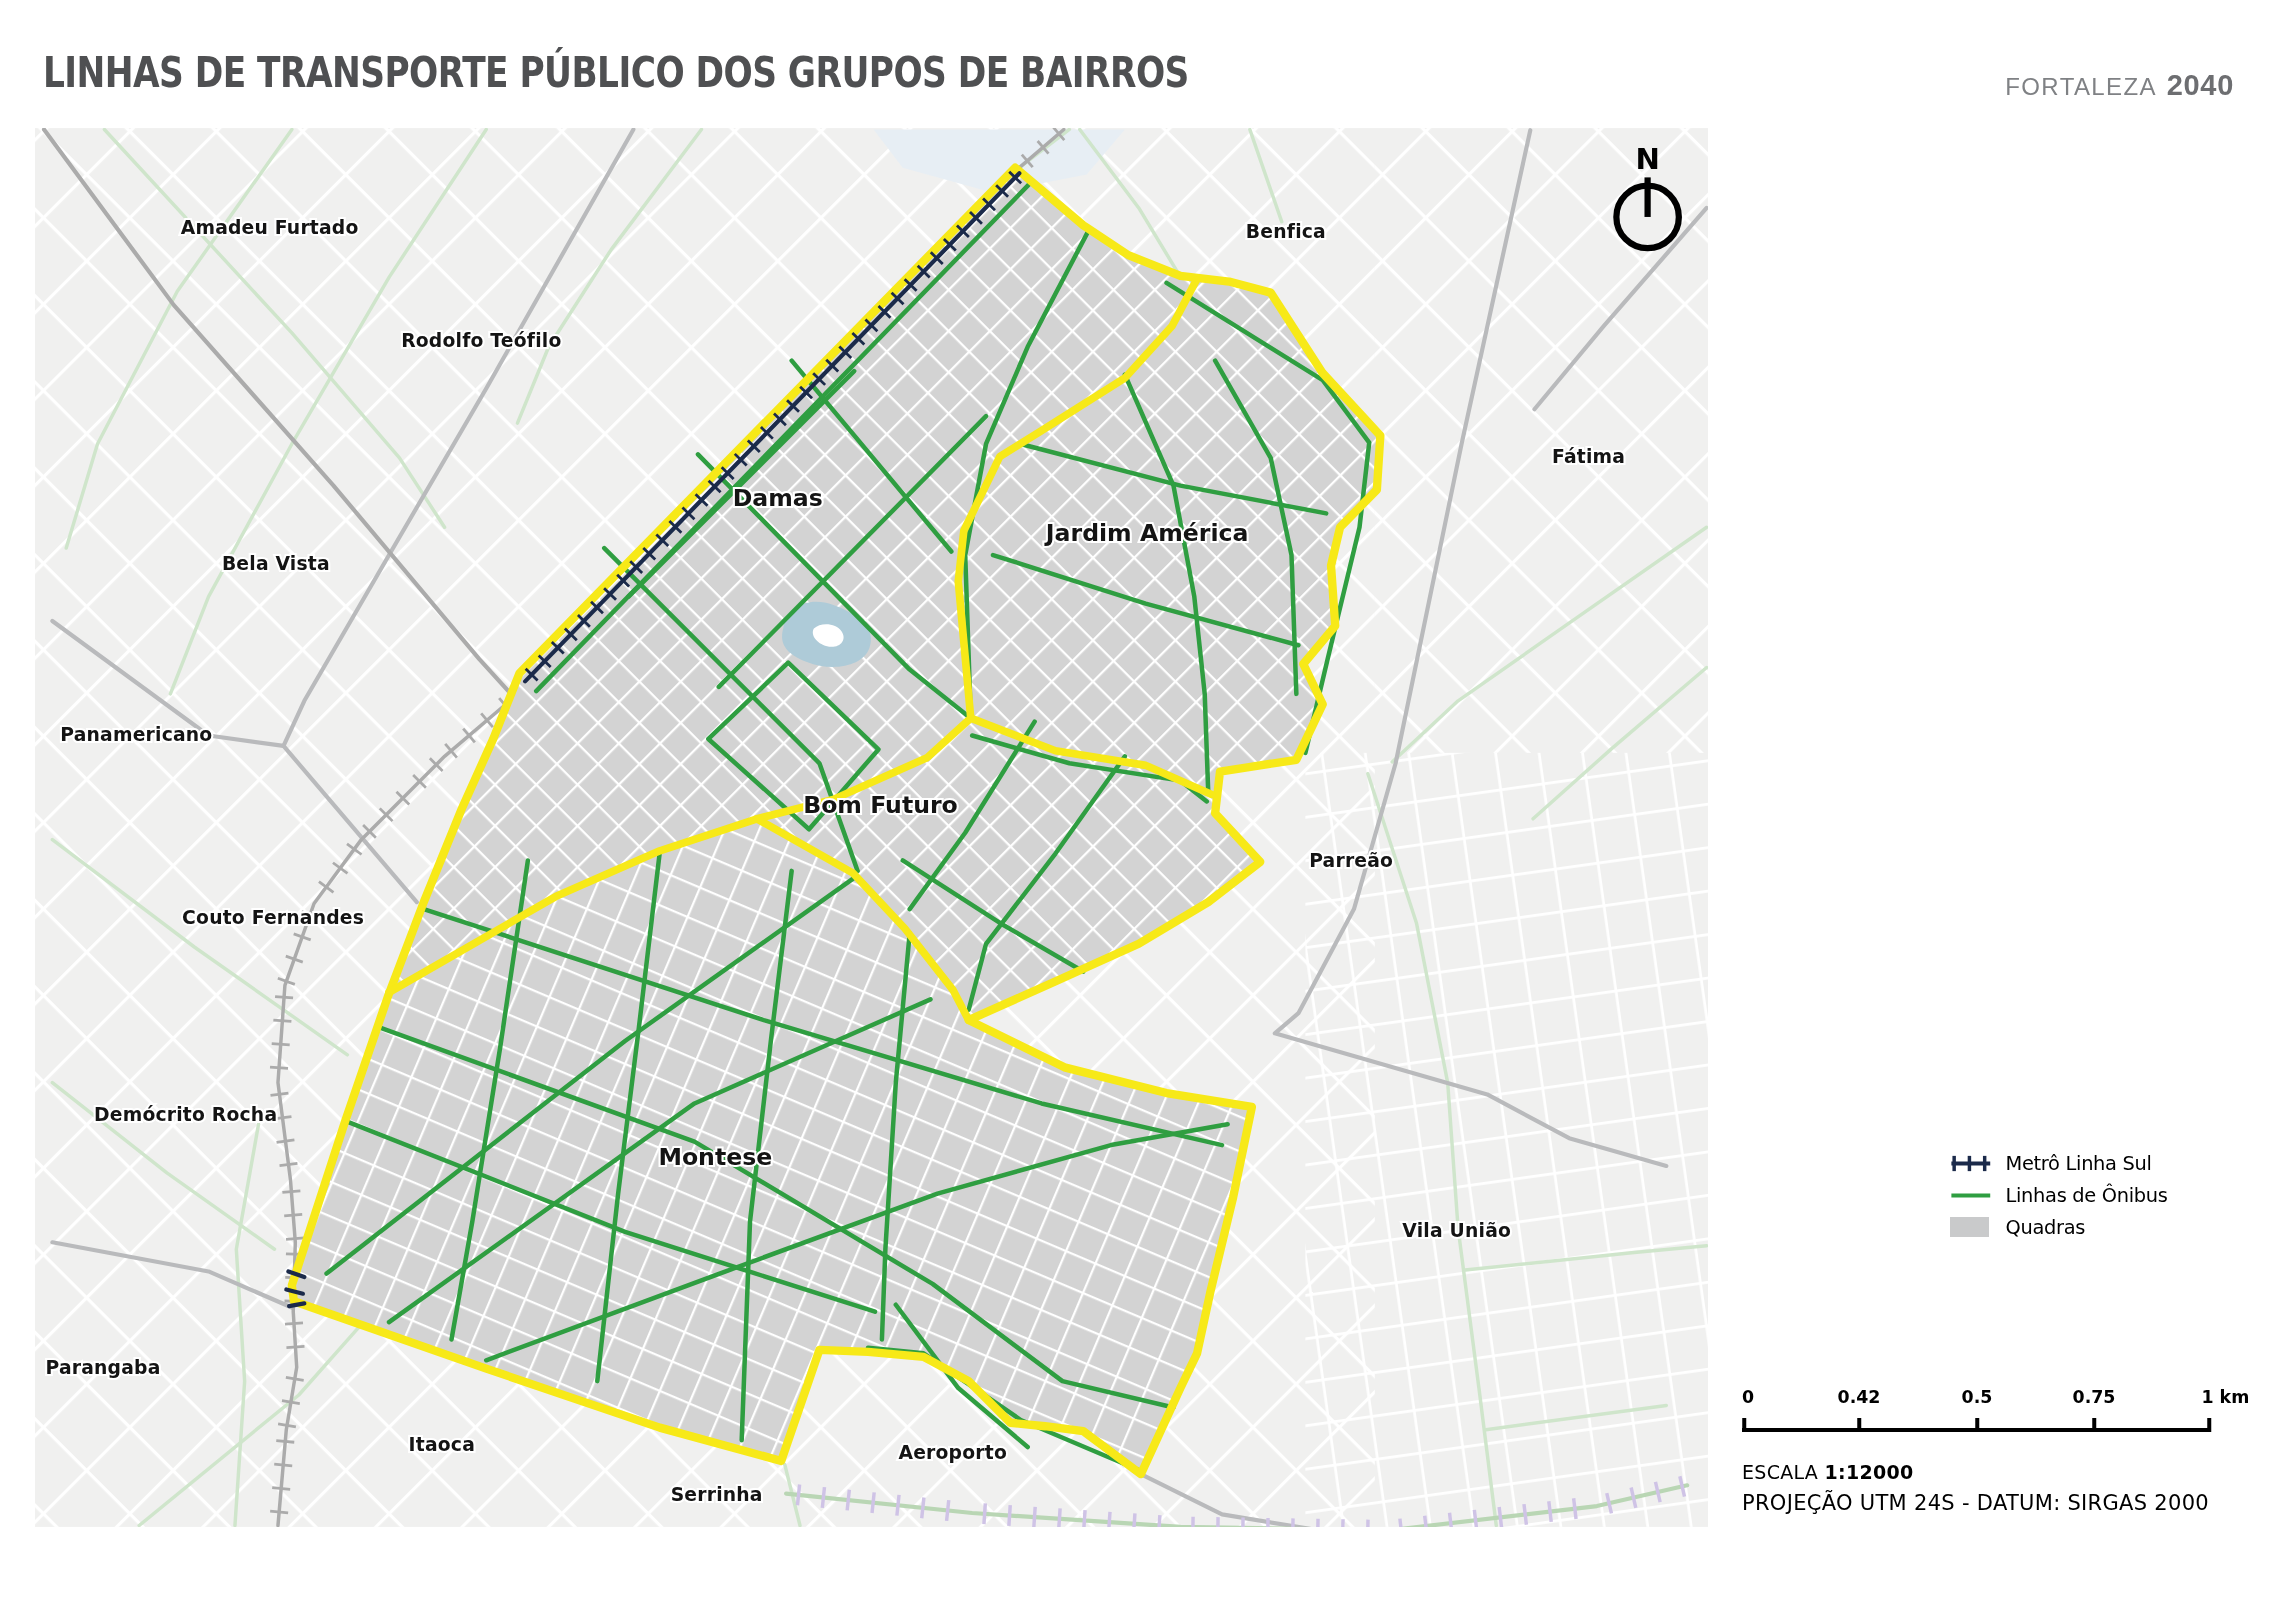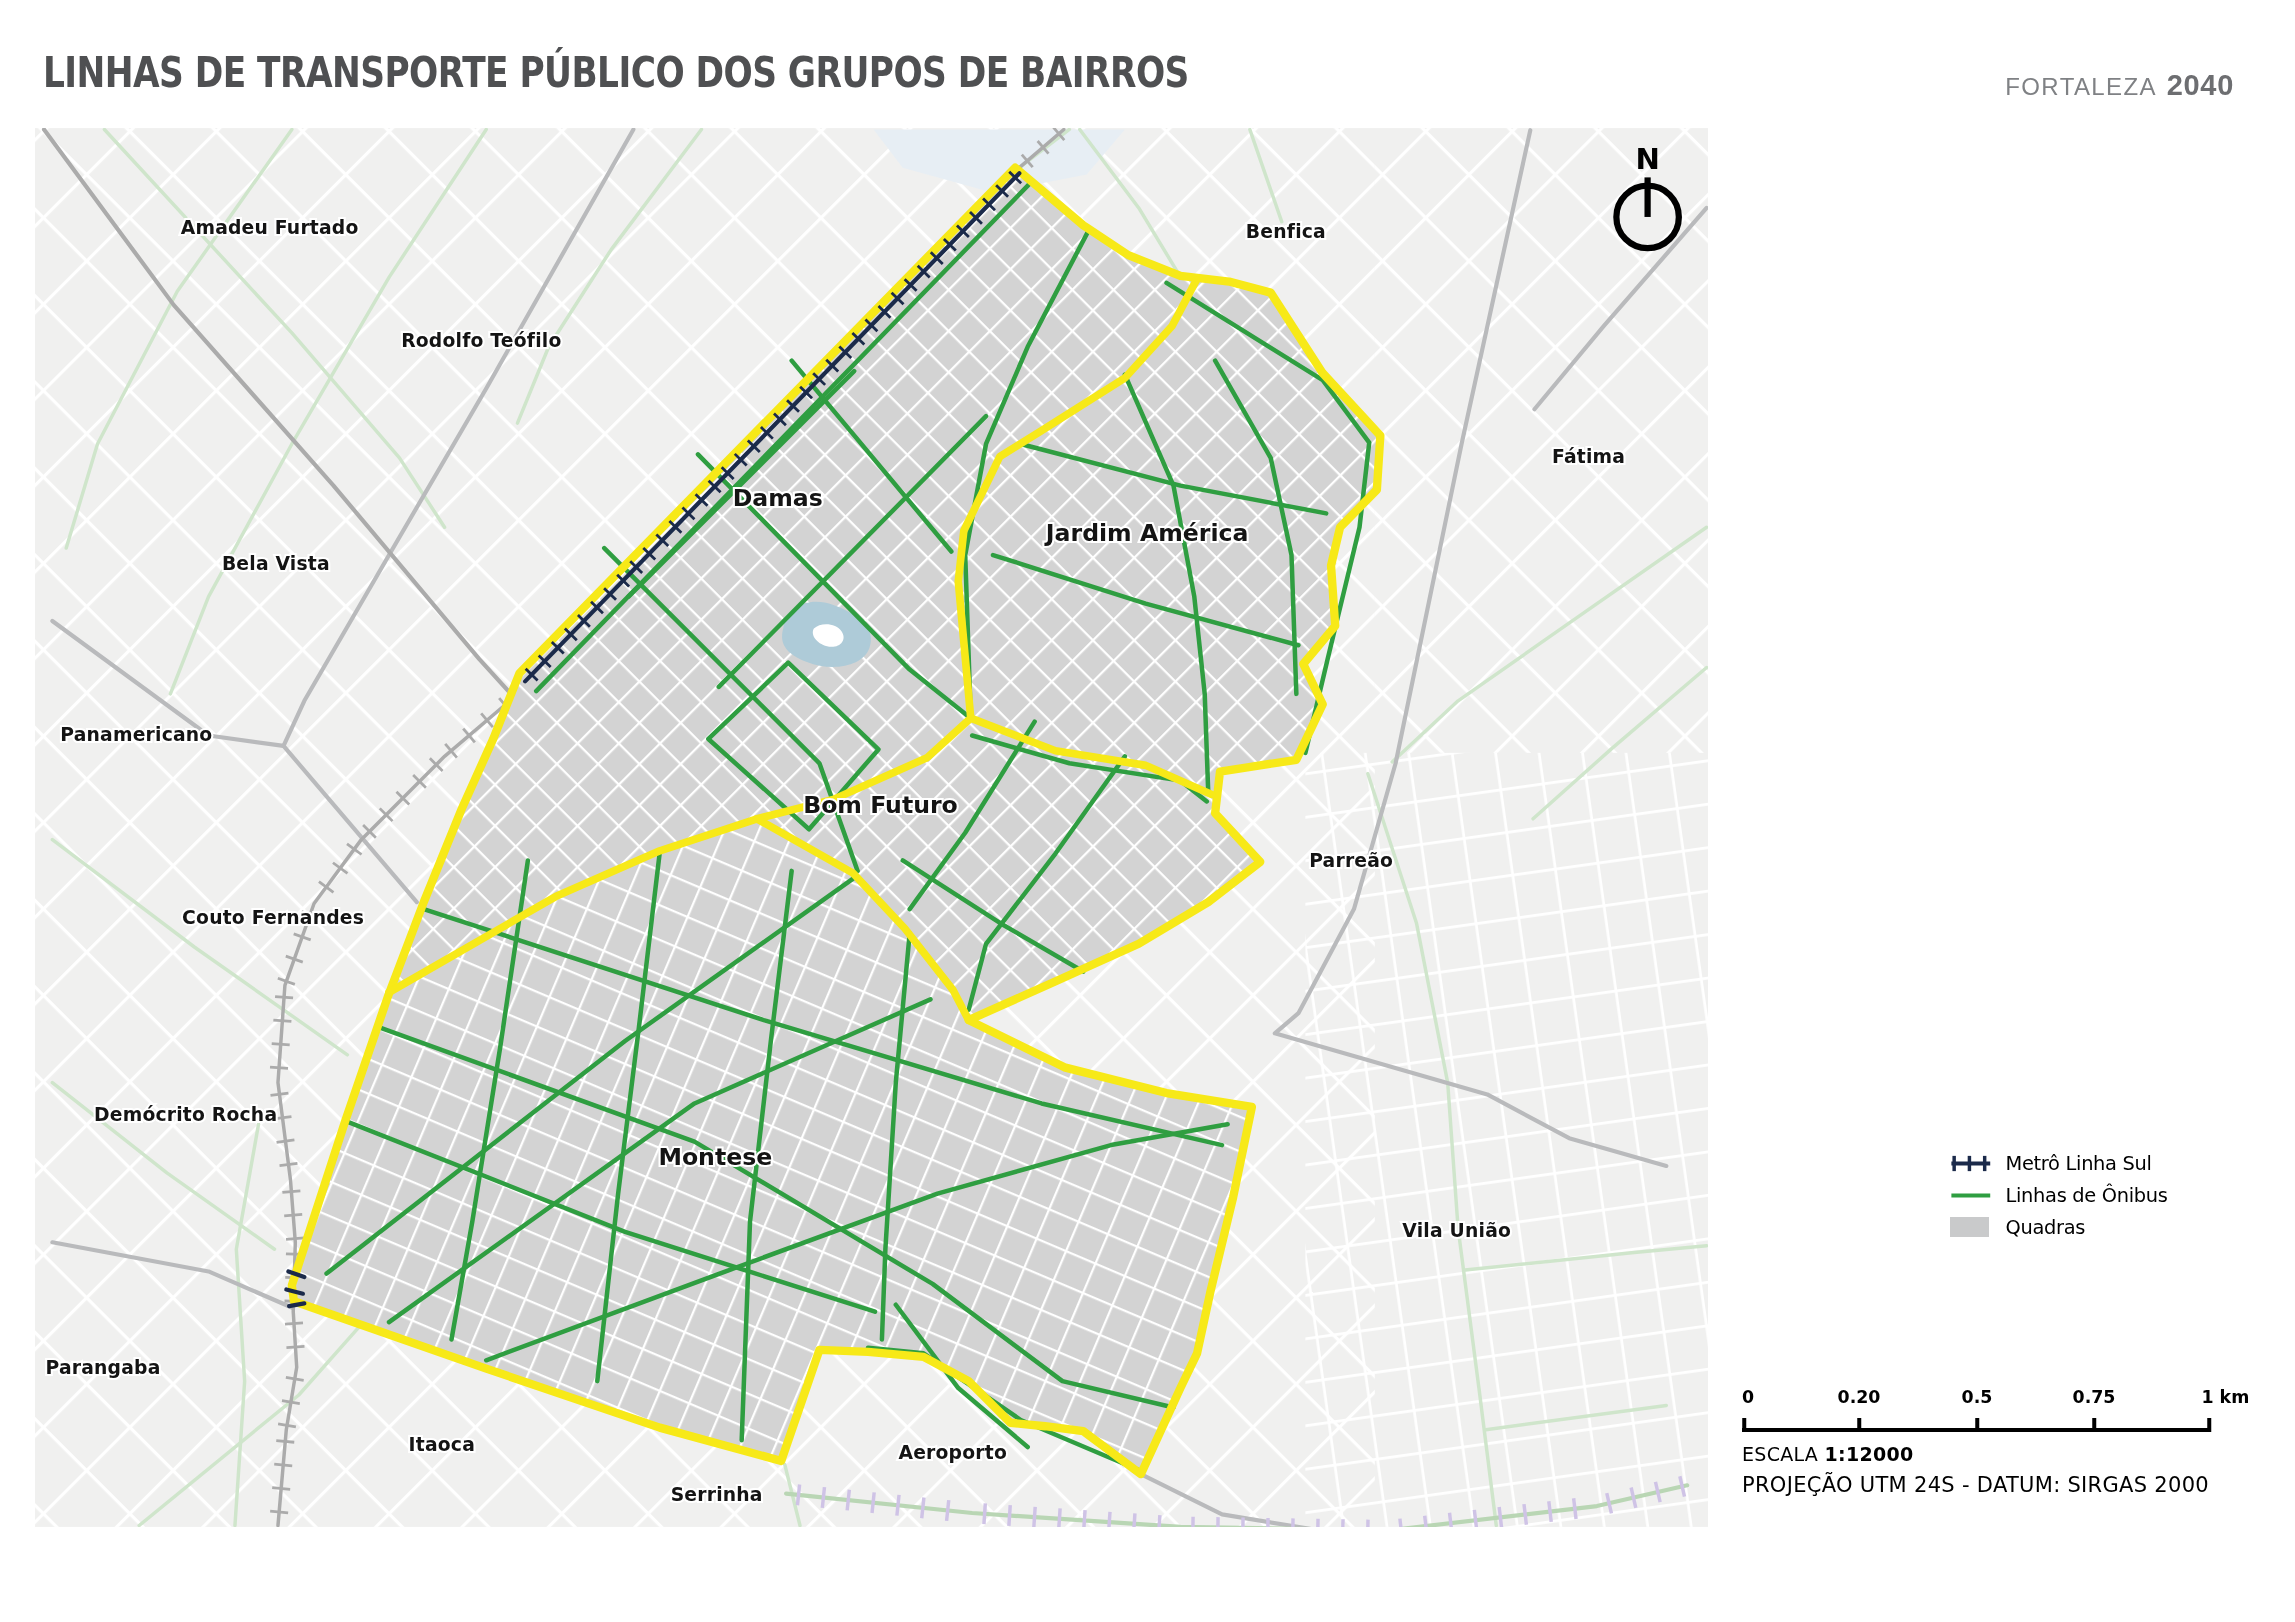--- a/index.html
+++ b/index.html
@@ -22,21 +22,21 @@
   .legend-label{font-size:19.4px;font-weight:500;color:#000;
     font-family:"DejaVu Sans","Liberation Sans",sans-serif;letter-spacing:-0.3px;}
   .legend-swatch{position:absolute;left:0;top:0.7px;width:39px;height:19.4px;background:#c9cacb;}
   .scalebar{position:absolute;left:1742px;top:1387px;width:486px;}
   .sb-labels{position:relative;height:21px;font-size:17.4px;font-weight:600;color:#000;
     font-family:"DejaVu Sans","Liberation Sans",sans-serif;}
   .sb-labels span{position:absolute;transform:translateX(-50%);white-space:nowrap;}
   .sb-bar{position:relative;margin-top:9.7px;width:469px;height:14px;}
   .sb-line{position:absolute;left:0;right:0;bottom:0;height:4.2px;background:#000;}
   .sb-tick{position:absolute;bottom:0;width:3.5px;height:14px;background:#000;transform:translateX(-50%);}
-  .sb-escala{margin-top:11px;font-size:19px;color:#000;letter-spacing:0.3px;
+  .sb-escala{margin-top:29px;font-size:19px;color:#000;letter-spacing:0.3px;
     font-family:"DejaVu Sans","Liberation Sans",sans-serif;}
   .sb-escala b{font-weight:800;}
   .sb-proj{margin-top:8.3px;font-size:21px;color:#000;letter-spacing:0.3px;
     font-family:"DejaVu Sans","Liberation Sans",sans-serif;}
 </style>
 </head>
 <body>
 
 <div class="page-title">LINHAS DE TRANSPORTE PÚBLICO DOS GRUPOS DE BAIRROS</div>
 
@@ -303,21 +303,21 @@
     <span class="legend-sym">
         <span class="legend-swatch"></span>
       </span>
     <span class="legend-label">Quadras</span>
   </div>
 </div>
 
 <div class="scalebar">
   <div class="sb-labels">
     <span style="left:0;transform:none;">0</span>
-    <span style="left:117px;">0.20</span>
+    <span style="left:117px;">0.42</span>
     <span style="left:235px;">0.5</span>
     <span style="left:352px;">0.75</span>
     <span style="left:469px;transform:translateX(-20%);">1 km</span>
   </div>
   <div class="sb-bar">
     <div class="sb-line"></div>
     <div class="sb-tick" style="left:2.1px;"></div>
     <div class="sb-tick" style="left:117px;"></div>
     <div class="sb-tick" style="left:235px;"></div>
     <div class="sb-tick" style="left:352px;"></div>

